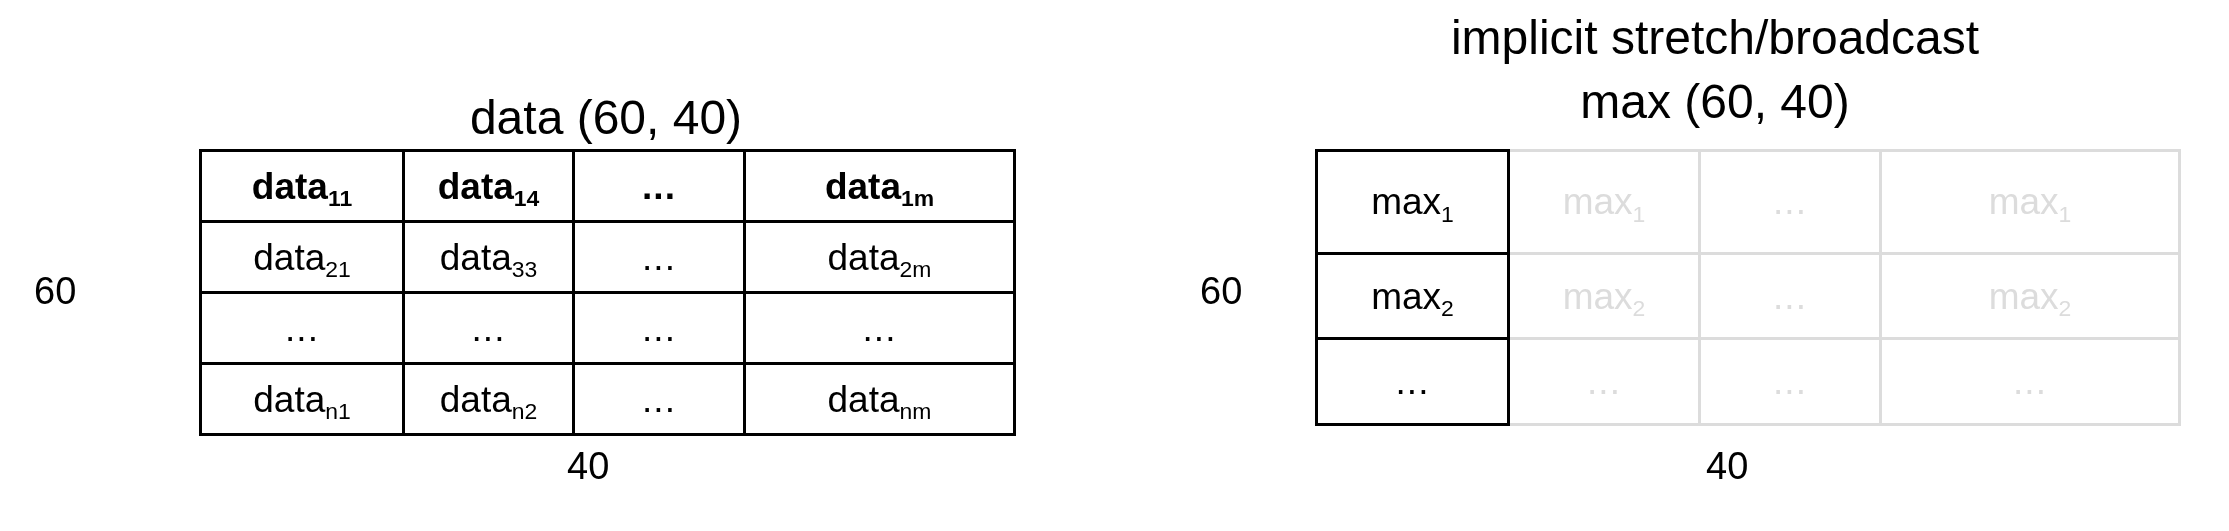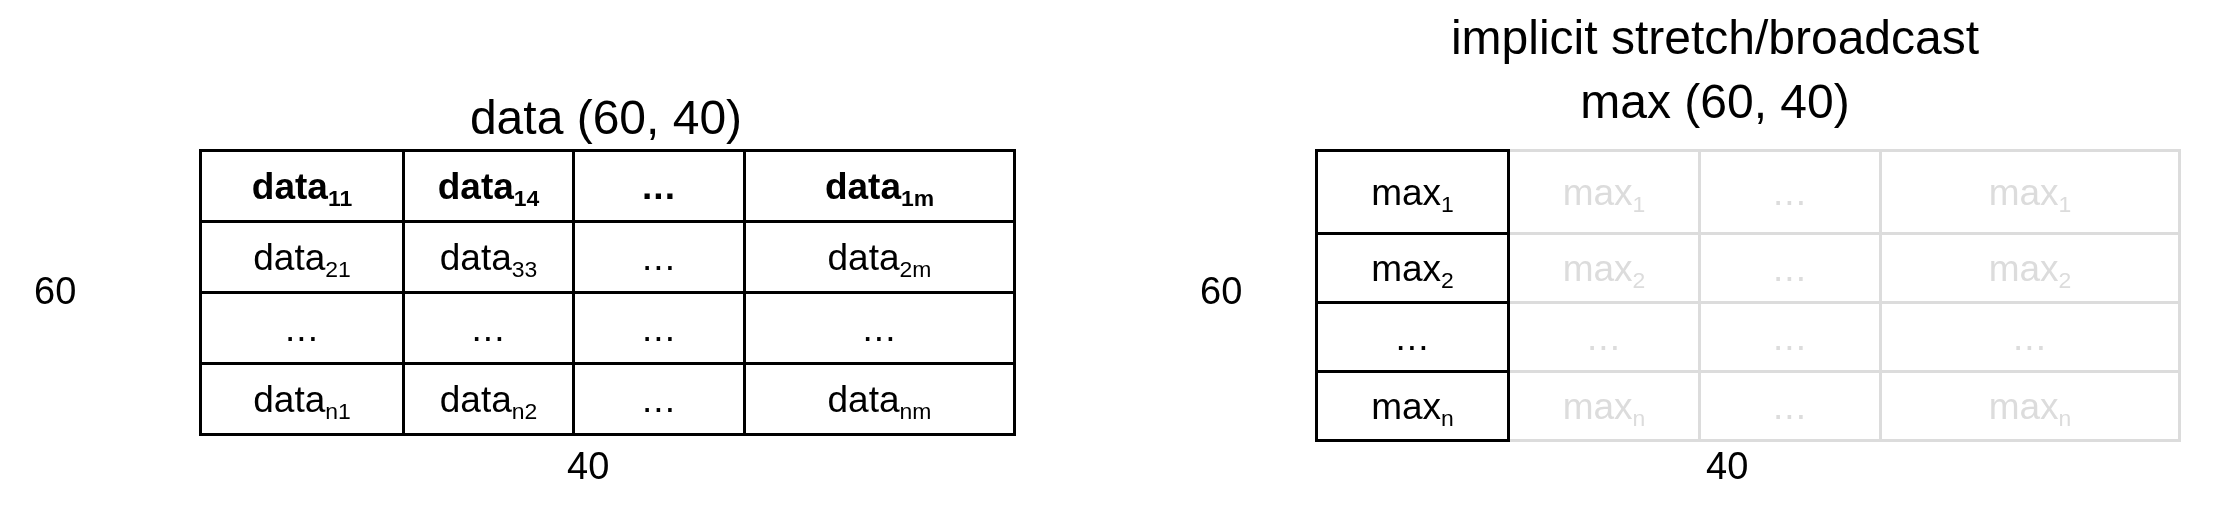--- a/index.html
+++ b/index.html
@@ -164,23 +164,17 @@
             <td class="ghost-cell"><span class="cell-inner">max<sub>2</sub></span></td>
             <td class="ghost-cell"><span class="cell-inner ellipsis-cell">...</span></td>
             <td class="ghost-cell"><span class="cell-inner">max<sub>2</sub></span></td>
           </tr>
           <tr style="height: 69px;">
             <td class="solid-cell"><span class="cell-inner ellipsis-cell">...</span></td>
             <td class="ghost-cell"><span class="cell-inner ellipsis-cell">...</span></td>
             <td class="ghost-cell"><span class="cell-inner ellipsis-cell">...</span></td>
             <td class="ghost-cell"><span class="cell-inner ellipsis-cell">...</span></td>
           </tr>
-          <tr style="height: 69px;">
-            <td class="solid-cell"><span class="cell-inner">max<sub>n</sub></span></td>
-            <td class="ghost-cell"><span class="cell-inner">max<sub>n</sub></span></td>
-            <td class="ghost-cell"><span class="cell-inner ellipsis-cell">...</span></td>
-            <td class="ghost-cell"><span class="cell-inner">max<sub>n</sub></span></td>
-          </tr>
         </tbody>
     </table>
   </div>
 
 </div>
 
 </body></html>

